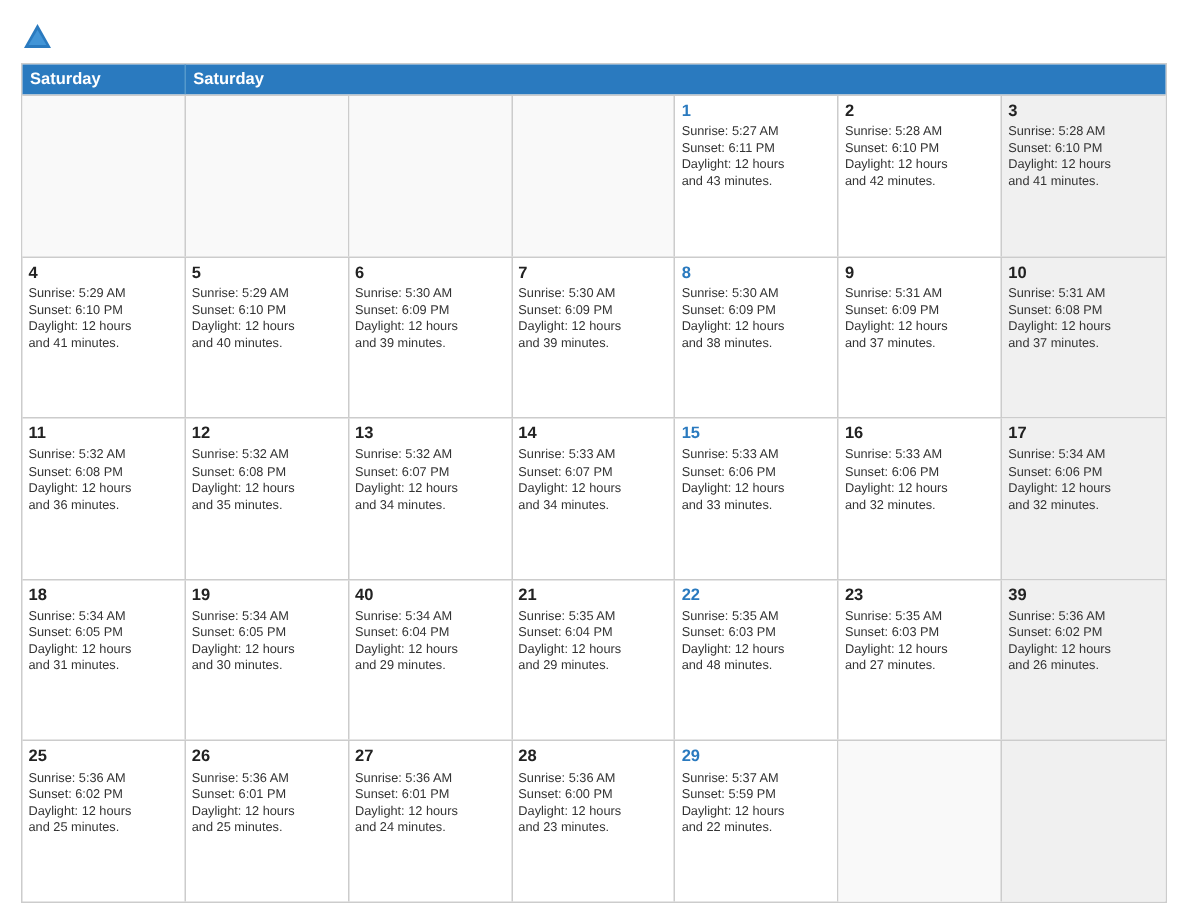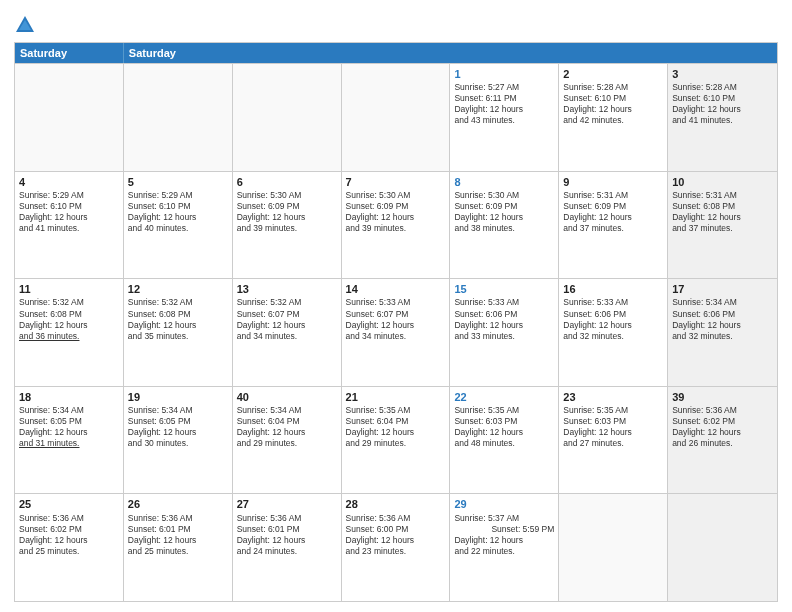--- a/index.html
+++ b/index.html
@@ -217,21 +217,21 @@
             <span style="display: block;">Daylight: 12 hours</span>
             <span style="display: block;">and 37 minutes.</span>
           </div>
         </div>
         <div class="cal-week">
           <div class="cal-cell">
             <span class="day-num">11</span>
             <span style="display: block;">Sunrise: 5:32 AM</span>
             <span style="display: block;">Sunset: 6:08 PM</span>
             <span style="display: block;">Daylight: 12 hours</span>
-            <span style="display: block; text-decoration: underline;">and 36 minutes.</span>
+            <span style="display: block;">and 36 minutes.</span>
           </div>
           <div class="cal-cell">
             <span class="day-num">12</span>
             <span style="display: block;">Sunrise: 5:32 AM</span>
             <span style="display: block;">Sunset: 6:08 PM</span>
             <span style="display: block;">Daylight: 12 hours</span>
             <span style="display: block;">and 35 minutes.</span>
           </div>
           <div class="cal-cell">
             <span class="day-num">13</span>
@@ -268,21 +268,21 @@
             <span style="display: block;">Daylight: 12 hours</span>
             <span style="display: block;">and 32 minutes.</span>
           </div>
         </div>
         <div class="cal-week">
           <div class="cal-cell">
             <span class="day-num">18</span>
             <span style="display: block;">Sunrise: 5:34 AM</span>
             <span style="display: block;">Sunset: 6:05 PM</span>
             <span style="display: block;">Daylight: 12 hours</span>
-            <span style="display: block; text-decoration: underline;">and 31 minutes.</span>
+            <span style="display: block;">and 31 minutes.</span>
           </div>
           <div class="cal-cell">
             <span class="day-num">19</span>
             <span style="display: block;">Sunrise: 5:34 AM</span>
             <span style="display: block;">Sunset: 6:05 PM</span>
             <span style="display: block;">Daylight: 12 hours</span>
             <span style="display: block;">and 30 minutes.</span>
           </div>
           <div class="cal-cell">
             <span class="day-num">40</span>
@@ -345,21 +345,21 @@
           <div class="cal-cell">
             <span class="day-num">28</span>
             <span style="display: block;">Sunrise: 5:36 AM</span>
             <span style="display: block;">Sunset: 6:00 PM</span>
             <span style="display: block;">Daylight: 12 hours</span>
             <span style="display: block;">and 23 minutes.</span>
           </div>
           <div class="cal-cell">
             <span class="day-num thursday">29</span>
             <span style="display: block;">Sunrise: 5:37 AM</span>
-            <span style="display: block; text-align: right;">Sunset: 5:59 PM</span>
+            <span style="display: block;">Sunset: 5:59 PM</span>
             <span style="display: block;">Daylight: 12 hours</span>
             <span style="display: block;">and 22 minutes.</span>
           </div>
           <div class="cal-cell empty"></div>
           <div class="cal-cell empty shaded"></div>
         </div>
       </div>
   </div>
 </div>
 

